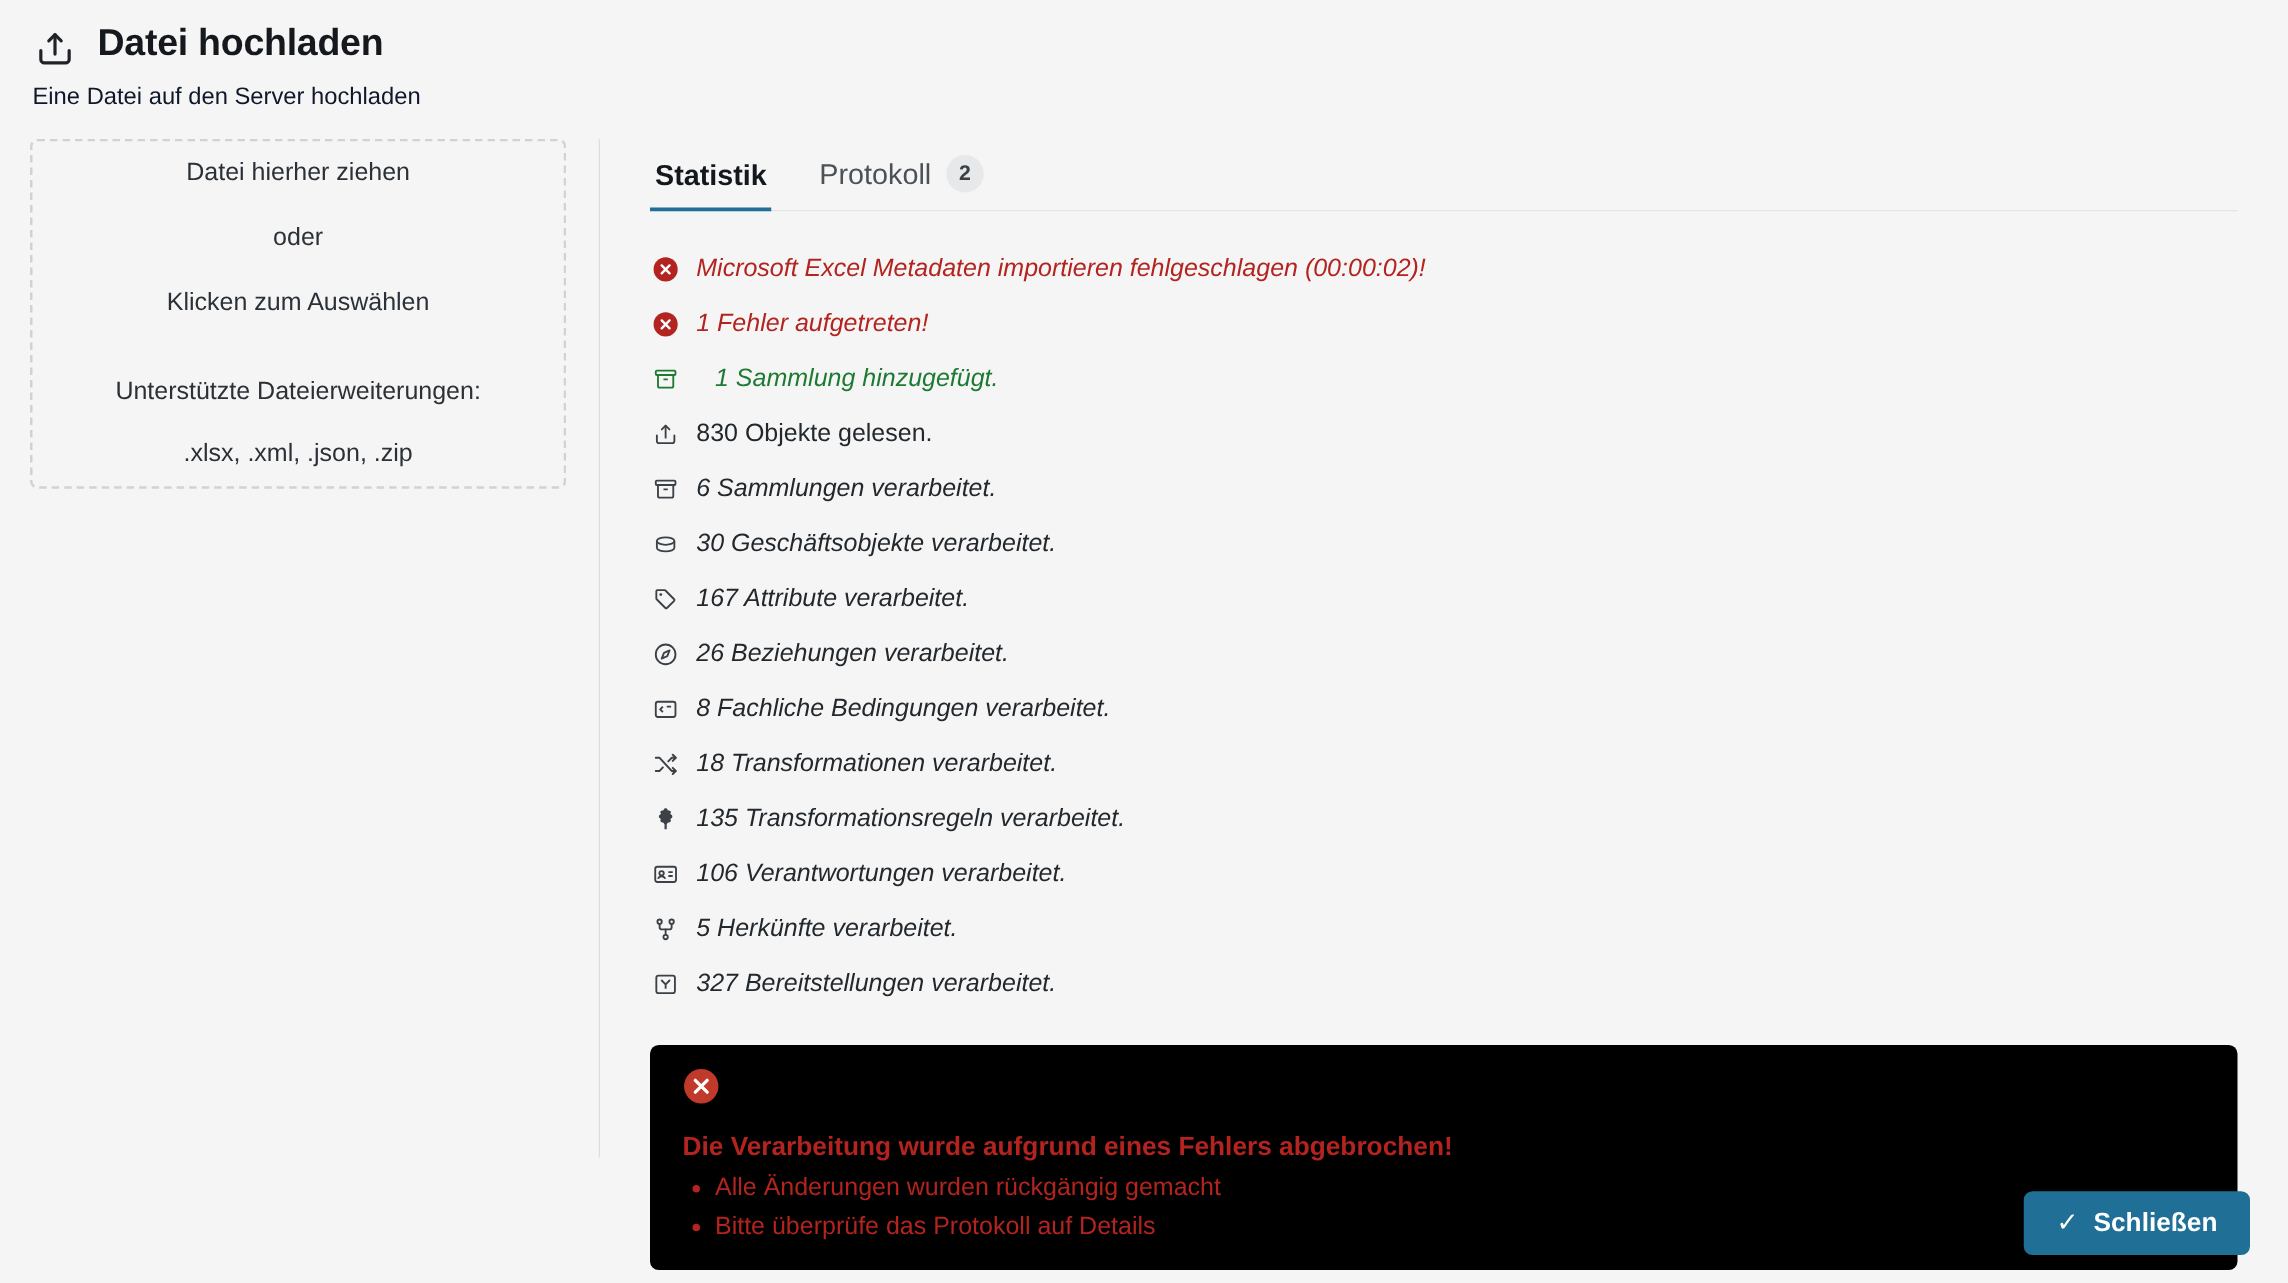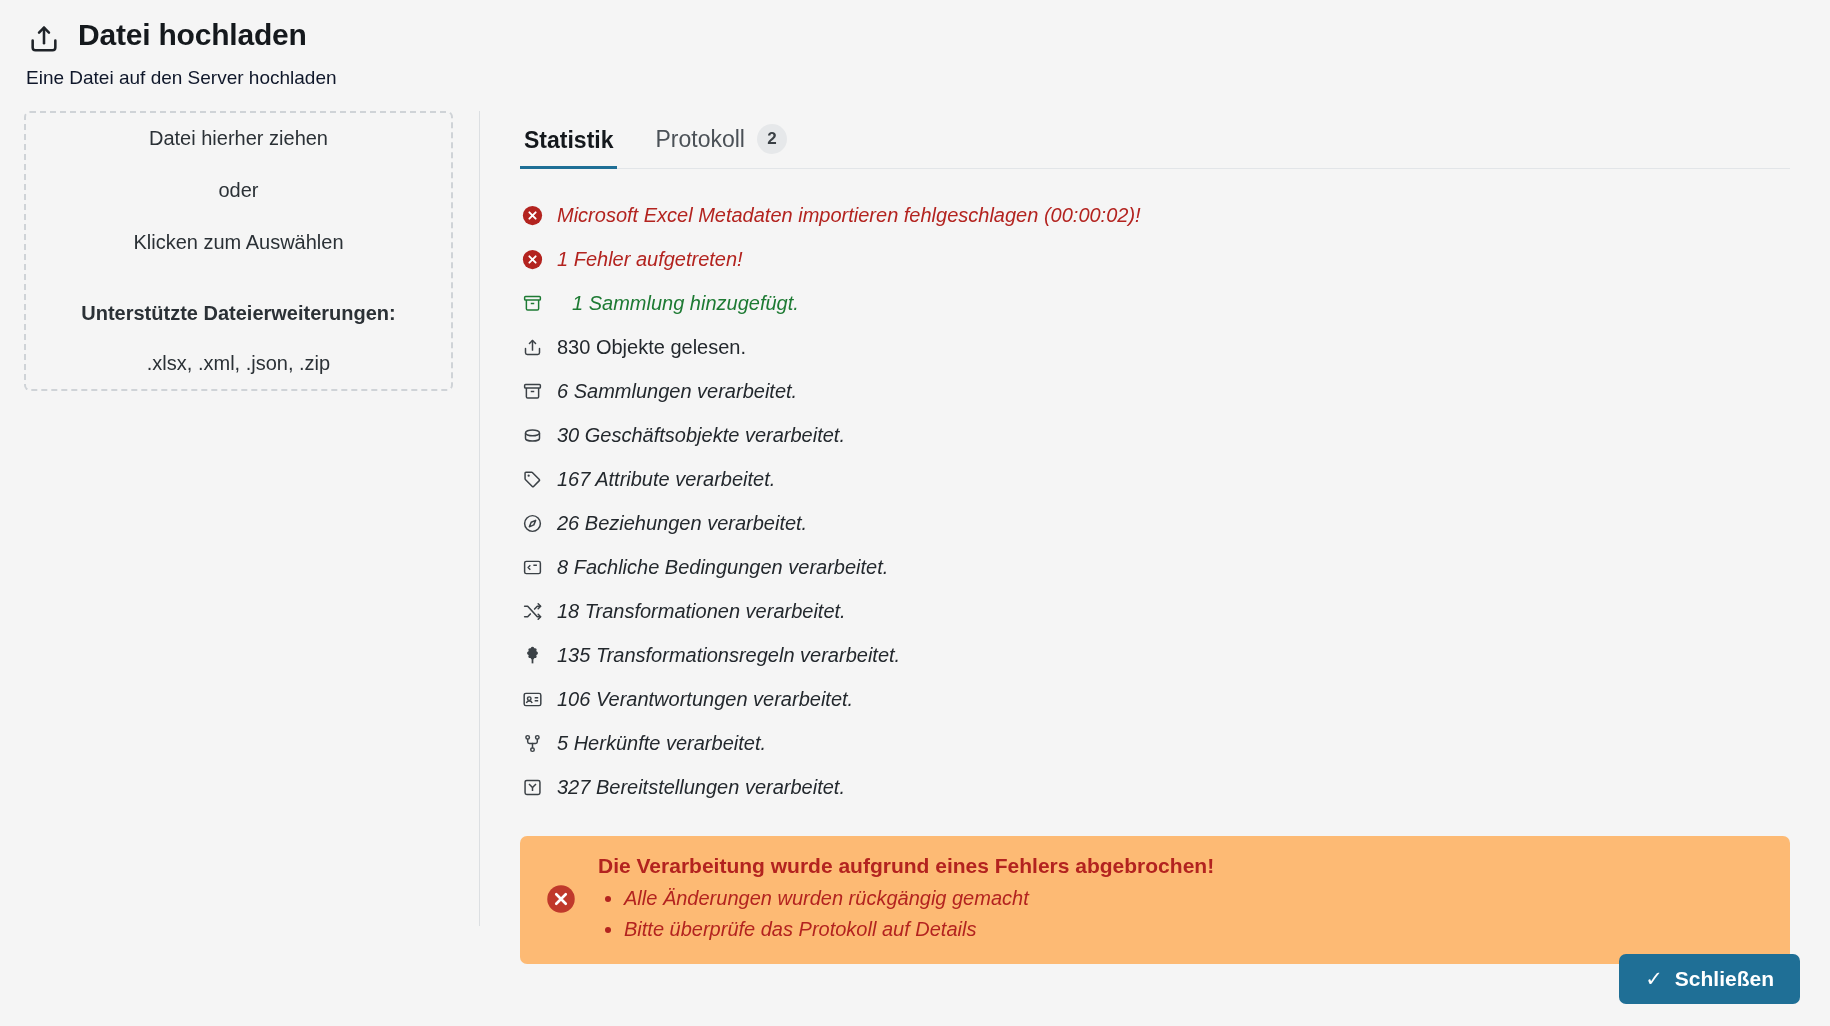--- a/index.html
+++ b/index.html
@@ -62,21 +62,21 @@
     align-items: center;
     justify-content: center;
     gap: 17px;
     text-align: center;
     color: #2b3136;
     font-size: 20px;
     line-height: 1.75;
     background: transparent;
     cursor: pointer;
   }
-  .dz-sub { margin-top: 20px; line-height: 1.6; font-weight: bold; }
+  .dz-sub { margin-top: 20px; line-height: 1.6; }
 
   .divider {
     width: 1px;
     background: #dcdfe2;
     align-self: stretch;
     margin-right: 40px;
     height: 815px;
   }
 
   
@@ -155,45 +155,45 @@
   }
   .stat.error { color: #b3231f; }
   .stat.error .ico { color: #b3231f; }
   .stat.success { color: #1d7a33; gap: 28px; }
   .stat.success .ico { color: #1d7a33; }
   .stat .em { font-style: italic; }
 
   
   .errorbox {
     margin-top: 28px;
-    background: #fdba74;
+    background: #000000;
     border-radius: 7px;
     padding: 18px 26px 20px 26px;
     display: flex;
-    align-items: center;
+    align-items: flex-start;
     gap: 22px;
     min-height: 118px;
+    flex-direction: column;
   }
   .errorbox .big-ico {
     flex: 0 0 30px;
     width: 30px; height: 30px;
     color: #c0392b;
   }
   .errorbox .etext { color: #b3231f; }
   .errorbox .etitle {
     font-size: 21px;
     font-weight: bold;
     margin-bottom: 6px;
   }
   .errorbox ul {
     margin: 0;
     padding-left: 26px;
     font-size: 20px;
     line-height: 1.45;
-    font-style: italic;
   }
   .errorbox li { margin-top: 2px; }
 
   
   .footer {
     position: absolute;
     right: 30px;
     bottom: 22px;
   }
   .close-btn {

